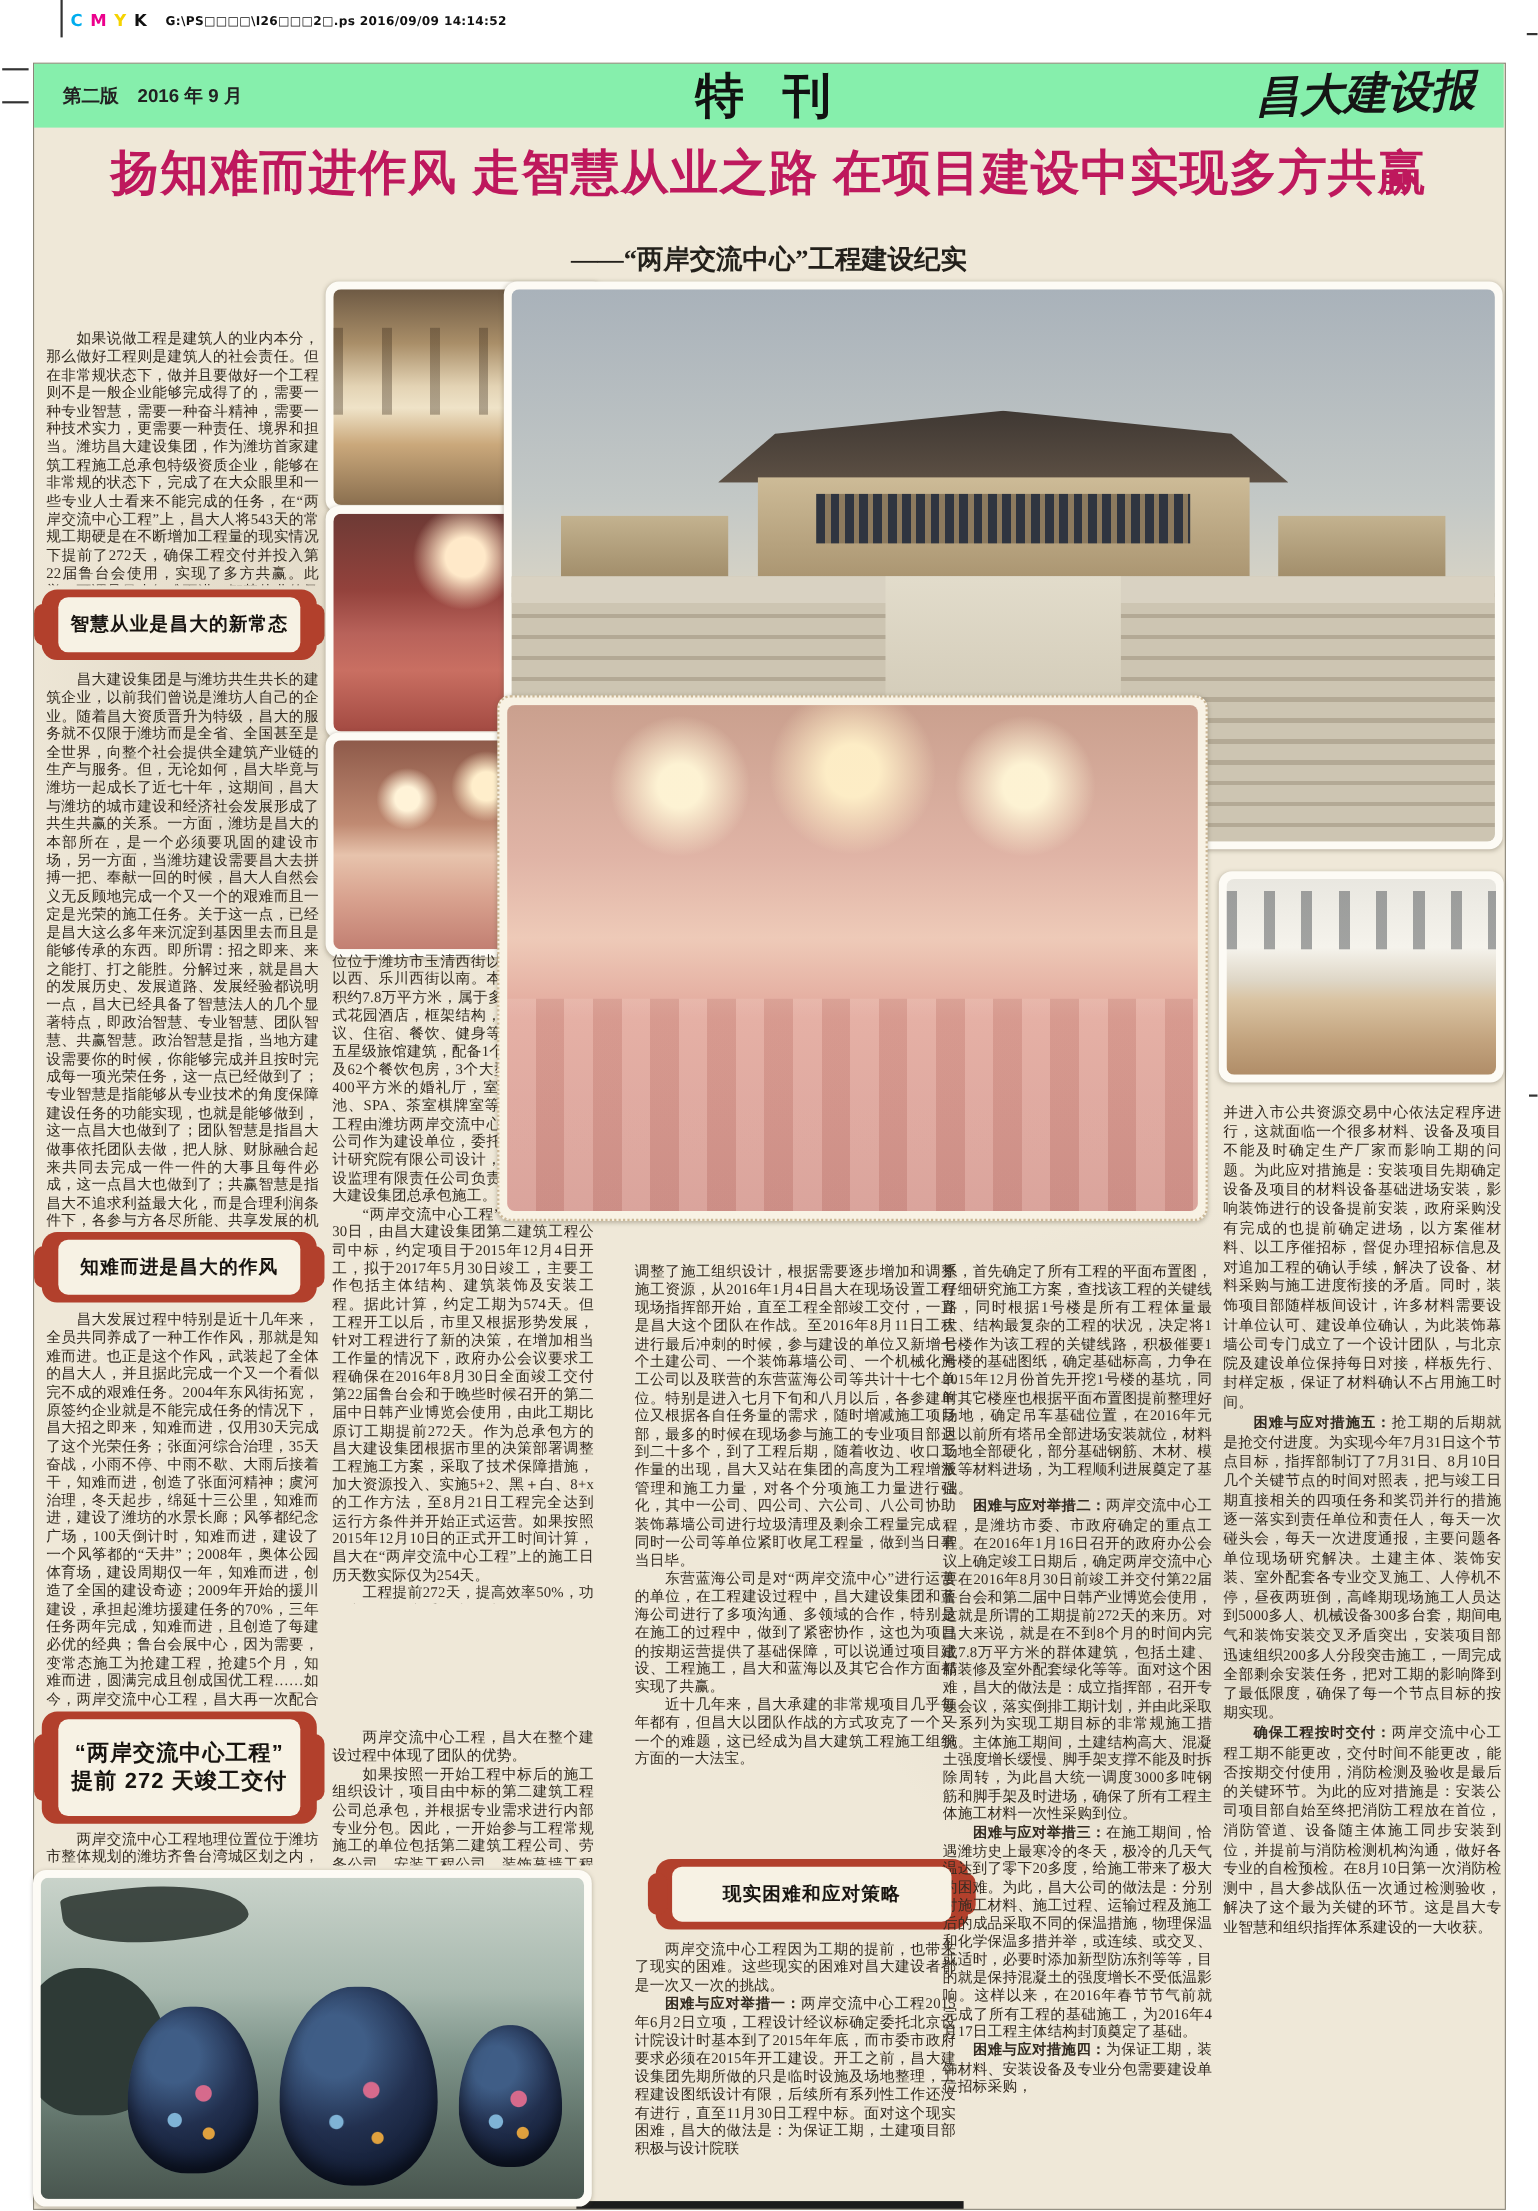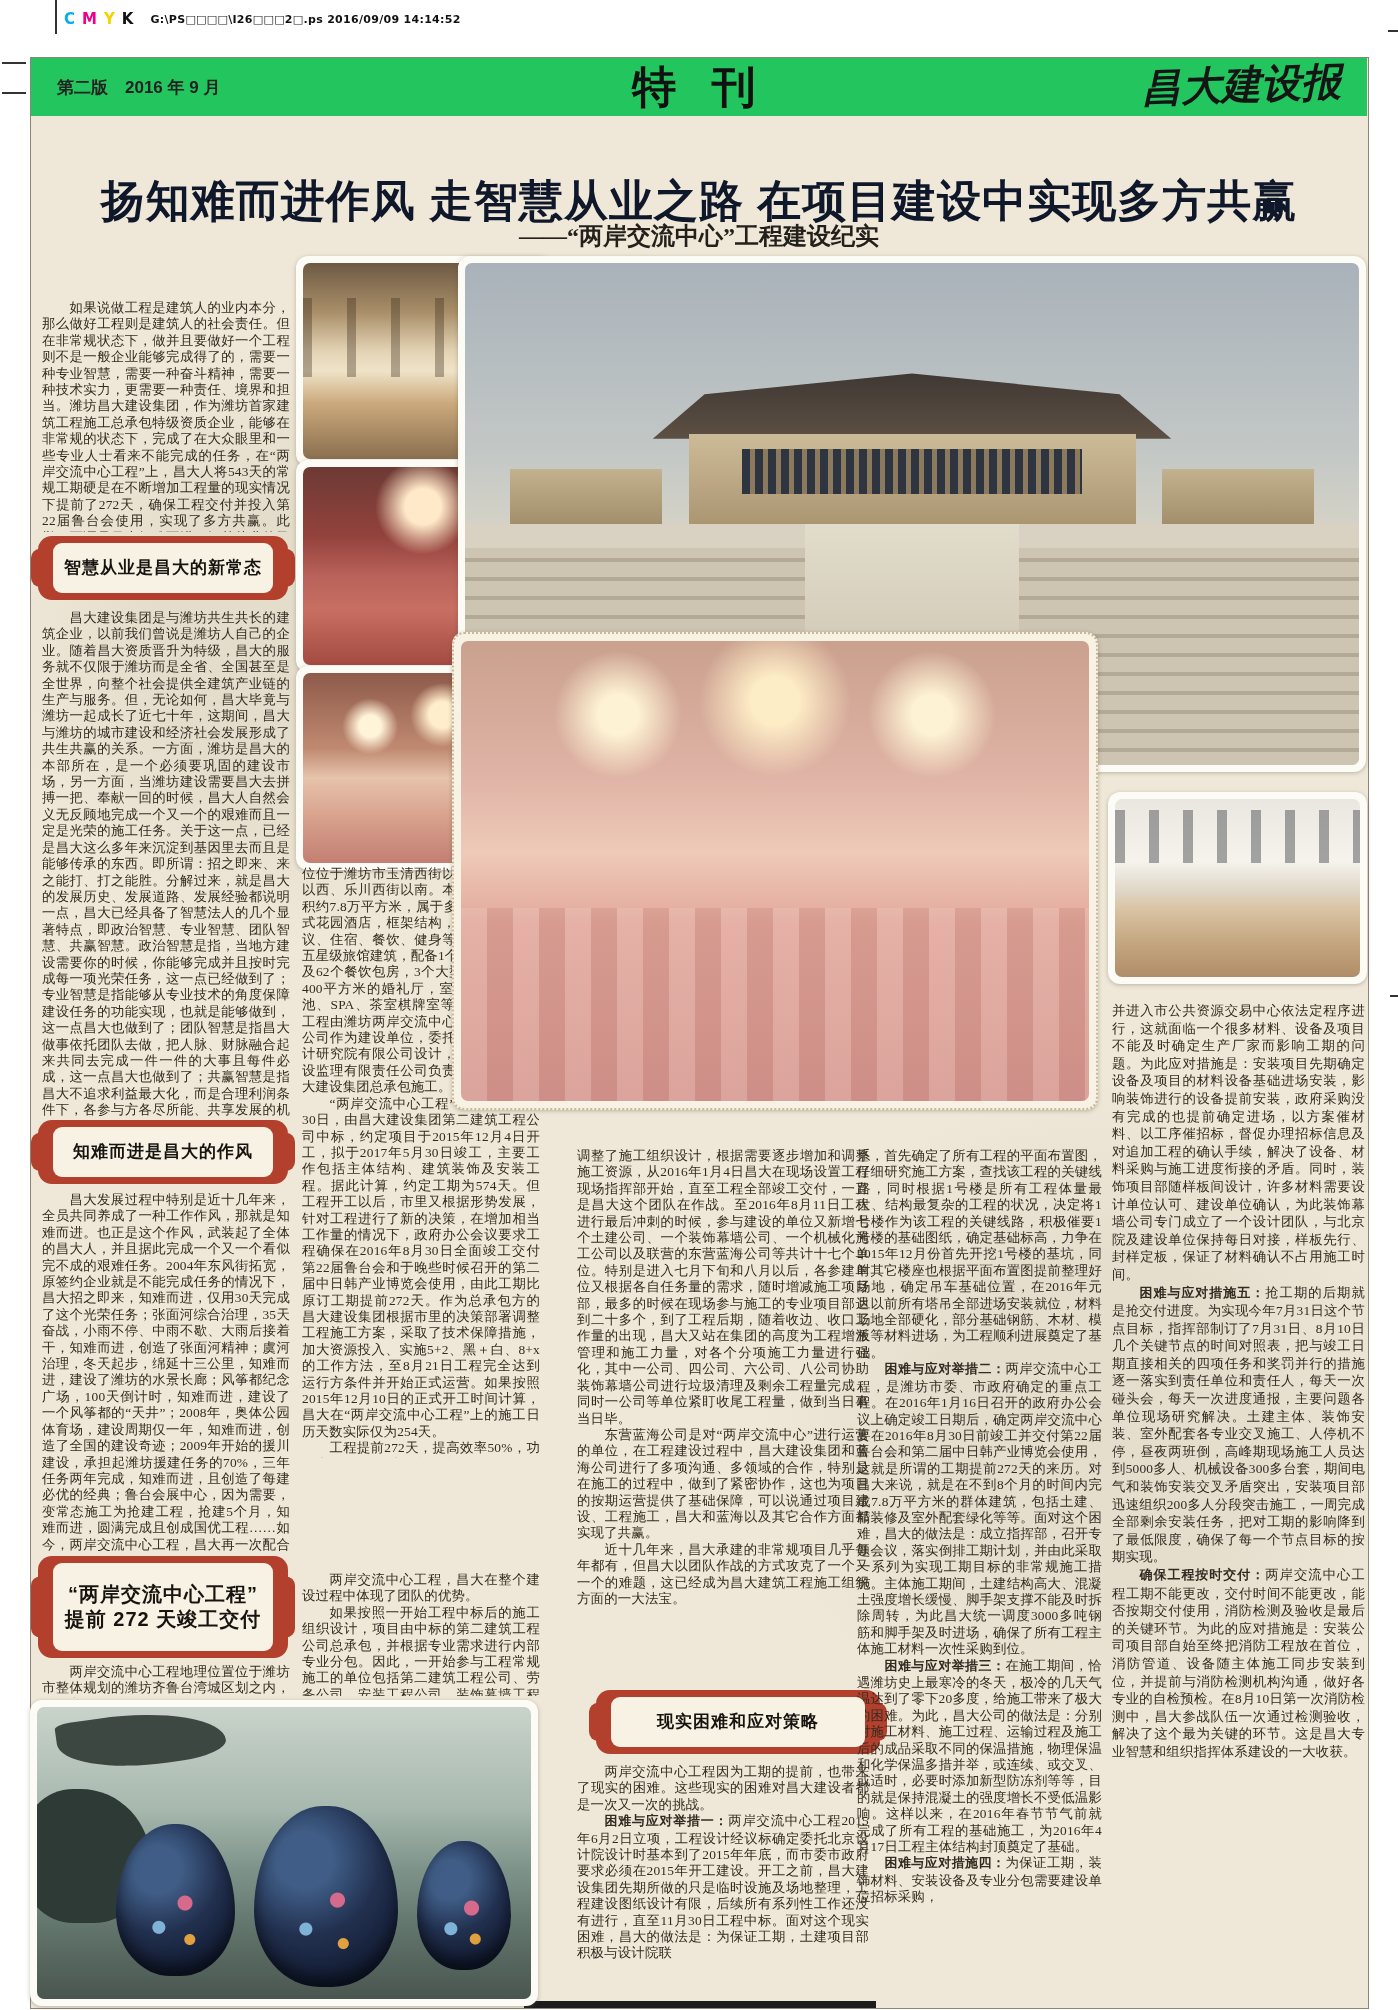--- a/index.html
+++ b/index.html
@@ -11,31 +11,31 @@
             font-family:"DejaVu Sans",sans-serif;font-weight:bold;font-size:15px;}
   .cmyk span{margin-right:7px;}
   .c-c{color:#00adee}.c-m{color:#ec008c}.c-y{color:#f5d300}.c-k{color:#111}
   #fileinfo{font-size:11px;font-weight:bold;color:#111;letter-spacing:.3px;font-family:"DejaVu Sans",sans-serif;}
   .regmark{background:#333;}
   
   #pageframe{left:30px;top:57px;width:1337px;height:1950px;border:1px solid #8a8578;
              background:#efe8d8;
              background-image:radial-gradient(circle at 20% 30%,rgba(210,200,180,.35) 0 140px,rgba(210,200,180,0) 300px),
                               radial-gradient(circle at 80% 70%,rgba(214,206,188,.4) 0 160px,rgba(214,206,188,0) 340px);}
-  #band{left:31px;top:58px;width:1336px;height:58px;background:#22c55e;display:flex;align-items:center;}
+  #band{left:31px;top:58px;width:1336px;height:58px;background:#86efac;display:flex;align-items:center;}
   #edition{position:absolute;left:26px;top:50%;transform:translateY(-50%);
            font-family:"Liberation Sans",sans-serif;font-weight:bold;font-size:17px;color:#222;}
   #sectiontitle{position:absolute;left:0;right:0;text-align:center;
            font-family:"DejaVu Sans",sans-serif;font-weight:900;font-size:44px;letter-spacing:10px;color:#111;}
   #papername{position:absolute;right:26px;top:46%;transform:translateY(-50%) rotate(-2deg);
            font-family:"DejaVu Serif",serif;font-style:italic;font-weight:bold;font-size:40px;color:#151515;}
   
   #headline{left:60px;top:128px;width:1278px;text-align:center;
             font-family:"Liberation Sans","DejaVu Sans",sans-serif;font-weight:900;font-size:44px;
-            letter-spacing:1px;color:#0f172a;margin-top:44px;}
+            letter-spacing:1px;color:#be185d;}
   #subhead{left:60px;top:220px;width:1278px;text-align:center;font-weight:bold;font-size:24px;color:#23201b;}
   
   .flow{position:absolute;overflow:hidden;font-size:13.4px;line-height:16.4px;letter-spacing:.2px;text-align:justify;}
   .para{margin:0;text-indent:2.05em;}
   .para.cont{text-indent:0;}
   .para b{font-family:Liberation Mono, monospace;font-size:13px;}
   
   .banner{position:absolute;background:#b2402c;border-radius:14px;}
   .banner:before,.banner:after{content:"";position:absolute;top:50%;transform:translateY(-50%);
      width:18px;height:60%;background:#b2402c;border-radius:9px;}

